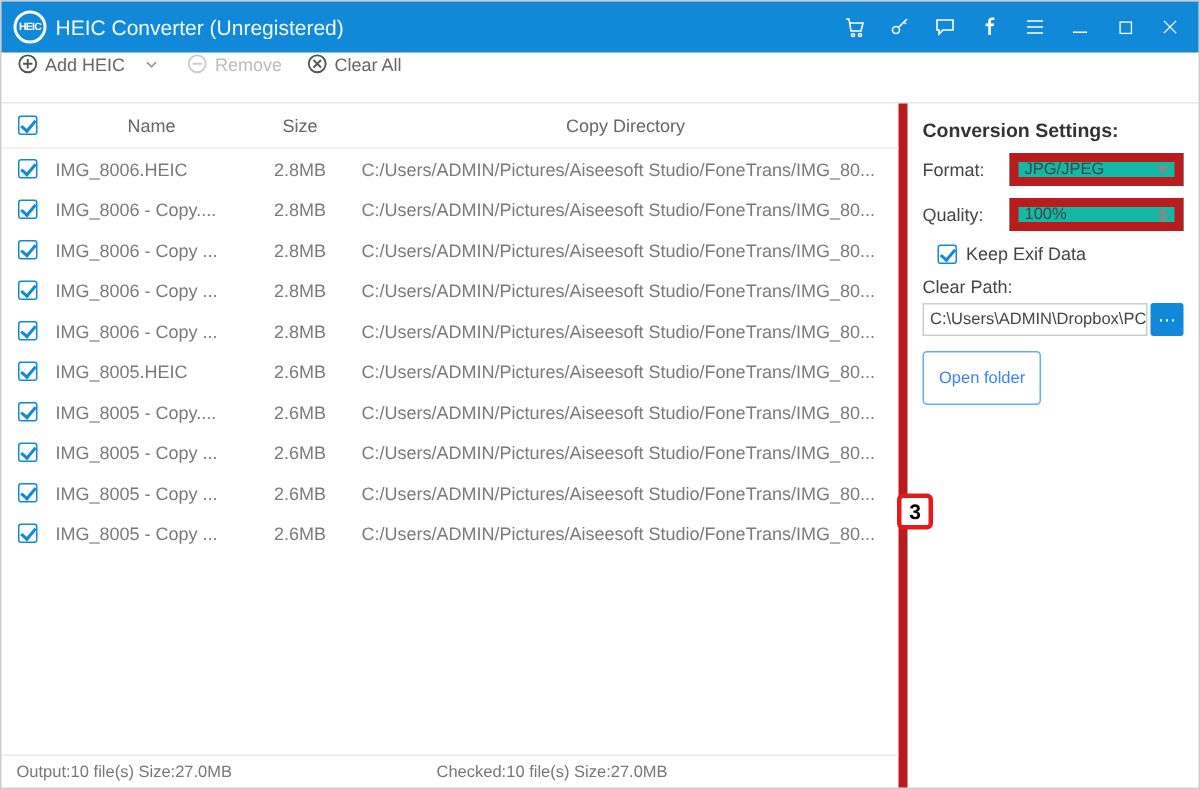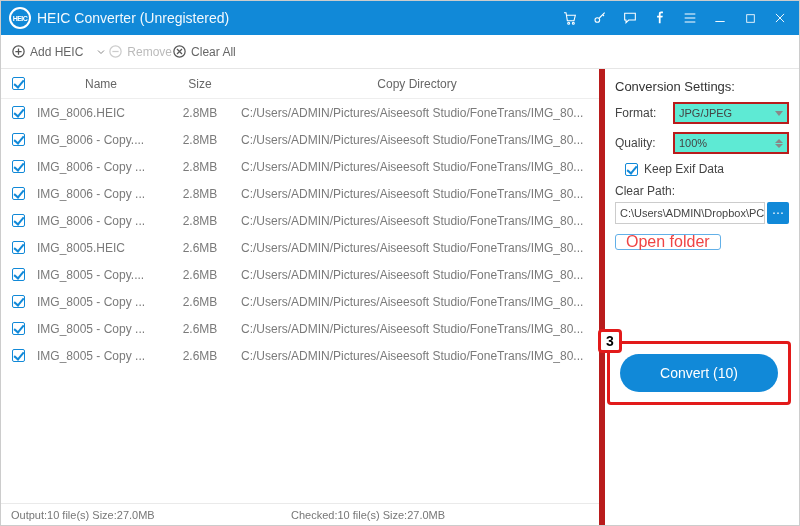--- a/index.html
+++ b/index.html
@@ -6,55 +6,55 @@
   body { font-family: "Segoe UI", Arial, sans-serif; font-size: 12px; color: #555; background: #f5f5f5; }
   .window { width: 800px; height: 526px; background: #fff; border: 1px solid #ccc; display: flex; flex-direction: column; margin: 0 auto; }
   .titlebar { height: 34px; background: #1189d8; display: flex; align-items: center; color: #fff; padding: 0 6px; }
   .titlebar .logo { width: 22px; height: 22px; border: 2px solid #fff; border-radius: 50%; display: flex; align-items: center; justify-content: center; font-size: 7px; font-weight: bold; margin: 0 6px 0 2px; letter-spacing: -0.5px; }
   .titlebar .title { font-size: 14px; opacity: 0.95; }
   .titlebar .spacer { flex: 1; }
   .titlebar .tbbtns { display: flex; align-items: center; gap: 4px; }
   .tbbtn { width: 26px; height: 26px; display: flex; align-items: center; justify-content: center; cursor: pointer; }
   .tbbtn svg { stroke: #fff; fill: none; stroke-width: 1.6; }
 
-  .toolbar { height: 34px; display: flex; align-items: center; border-bottom: 1px solid #e6e6e6; padding: 0 10px; color: #666; font-size: 12px; }
+  .toolbar { height: 34px; display: flex; align-items: flex-start; border-bottom: 1px solid #e6e6e6; padding: 0 10px; gap: 16px; color: #666; font-size: 12px; }
   .toolbar .tb-item { display: flex; align-items: center; gap: 4px; cursor: pointer; }
   .toolbar .tb-item.disabled { color: #bbb; cursor: default; }
   .toolbar .icn { width: 15px; height: 15px; display: inline-flex; align-items: center; justify-content: center; }
 
   .body { flex: 1; display: flex; min-height: 0; }
 
   .left { flex: 1; display: flex; flex-direction: column; border-right: 6px solid #b91c1c; min-width: 0; }
   .list-head { display: flex; align-items: center; height: 30px; border-bottom: 1px solid #eee; color: #666; }
   .col-chk { width: 34px; display: flex; align-items: center; justify-content: center; }
   .col-name { width: 130px; padding-left: 2px; text-align: left; }
   .col-size { width: 70px; text-align: center; }
   .col-dir { flex: 1; text-align: center; overflow: hidden; white-space: nowrap; text-overflow: ellipsis; }
   .list-body { flex: 1; overflow: hidden; }
   .row { display: flex; align-items: center; height: 27px; font-size: 12px; color: #7a7a7a; }
   .row .col-name { white-space: nowrap; overflow: hidden; text-overflow: ellipsis; }
   .row .col-dir { text-align: left; padding-left: 6px; padding-right: 6px; white-space: nowrap; overflow: hidden; text-overflow: ellipsis; }
   input[type=checkbox].blue { appearance: none; width: 13px; height: 13px; border: 1px solid #1189d8; border-radius: 2px; position: relative; cursor: pointer; background: #fff; }
   input[type=checkbox].blue:checked::after { content: ""; position: absolute; left: 3px; top: 0px; width: 4px; height: 8px; border: solid #1189d8; border-width: 0 2px 2px 0; transform: rotate(40deg); }
 
   .right { width: 194px; padding: 10px 10px 0 10px; font-size: 12px; color: #444; position: relative; }
-  .right h3 { font-size: 13px; font-weight: normal; color: #333; margin-bottom: 8px; }
+  .right h3 { font-size: 13px; font-weight: bold; color: #333; margin-bottom: 8px; }
   .setting-row { display: flex; align-items: center; margin-bottom: 8px; }
   .setting-row .lbl { width: 58px; flex: 0 0 58px; }
-  .sel { flex: 1; height: 22px; border: 2px solid #b91c1c; display: flex; align-items: center; justify-content: space-between; padding: 0 4px; background: #5eead4; font-size: 11px; }
+  .sel { flex: 1; height: 22px; border: 6px solid #b91c1c; display: flex; align-items: center; justify-content: space-between; padding: 0 4px; background: #14b8a6; font-size: 11px; }
   .chev { width: 0; height: 0; border-left: 4px solid transparent; border-right: 4px solid transparent; border-top: 5px solid #888; }
   .spin { display:flex; flex-direction:column; gap:1px;}
   .spin .u { width:0;height:0;border-left:4px solid transparent;border-right:4px solid transparent;border-bottom:4px solid #888;}
   .spin .d { width:0;height:0;border-left:4px solid transparent;border-right:4px solid transparent;border-top:4px solid #888;}
   .keep { display:flex; align-items:center; gap:6px; margin:4px 0 8px; color:#444;padding-left:10px; }
   .outlabel { margin-bottom:4px; }
   .outrow { display:flex; align-items:center; gap:2px; margin-bottom:10px;}
   .out-input { flex:1; height:22px; border:1px solid #ccc; padding:0 4px; font-size:11px; overflow:hidden; white-space:nowrap; display:flex; align-items:center;}
   .browse { width:22px; height:22px; background:#1189d8; color:#fff; display:flex; align-items:center; justify-content:center; font-size:12px; border-radius:2px; cursor:pointer;}
-  .openfolder { display:inline-flex; align-items:center; height:16px; padding:0 10px; border:1px solid #62b0e8; border-radius:3px; color:#ef4444; cursor:pointer; font-size:16px;}
+  .openfolder { display:inline-flex; align-items:center; height:36px; padding:0 10px; border:1px solid #62b0e8; border-radius:3px; color:#3b82f6; cursor:pointer; font-size:11px;}
   .step-badge { position:absolute; left:-7px; top:260px; width:24px; height:24px; border:3px solid #e21a1a; border-radius:4px; background:#fff; display:flex; align-items:center; justify-content:center; font-weight:bold; font-size:14px; color:#000; z-index:3;}
   .convert-wrap { position:absolute; left:2px; right:8px; top:272px; border:3px solid #e21a1a; border-radius:4px; padding:10px; }
   .convert-btn { width:100%; height:38px; background:#1189d8; color:#fff; border:none; border-radius:20px; font-size:14px; cursor:pointer; }
 
   .statusbar { height:22px; border-top:1px solid #eaeaea; display:flex; align-items:center; font-size:11px; color:#777; padding:0 10px; }
   .statusbar .sb-left { width:280px; }
   .statusbar .sb-mid { }
 
   .footer { height:36px; border-top:1px solid #eaeaea; display:flex; align-items:center; justify-content:center; }
   .recover { display:inline-flex; align-items:center; height:24px; padding:0 18px; border:1px solid #62b0e8; border-radius:14px; color:#1189d8; font-size:12px; cursor:pointer; }
@@ -274,20 +274,17 @@
       <div class="outlabel">Clear Path:</div>
       <div class="outrow">
         <div class="out-input">
             <span>C:\Users\ADMIN\Dropbox\PC\</span>
           </div>
         <div class="browse">⋯</div>
       </div>
       <div class="openfolder">Open folder</div>
 
       <div class="step-badge">3</div>
-      <div class="convert-wrap">
-        <button class="convert-btn">Convert (10)</button>
-      </div>
     </div>
   </div>
 
 
 </div>
 
 </body></html>

